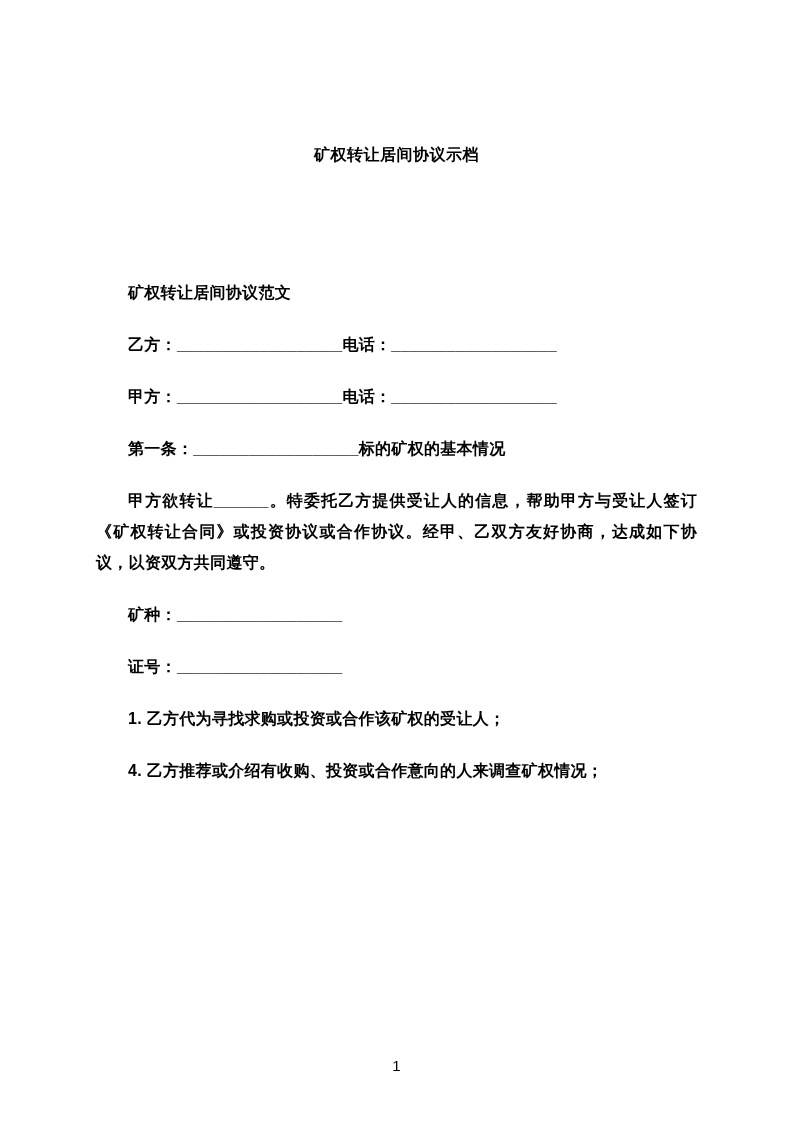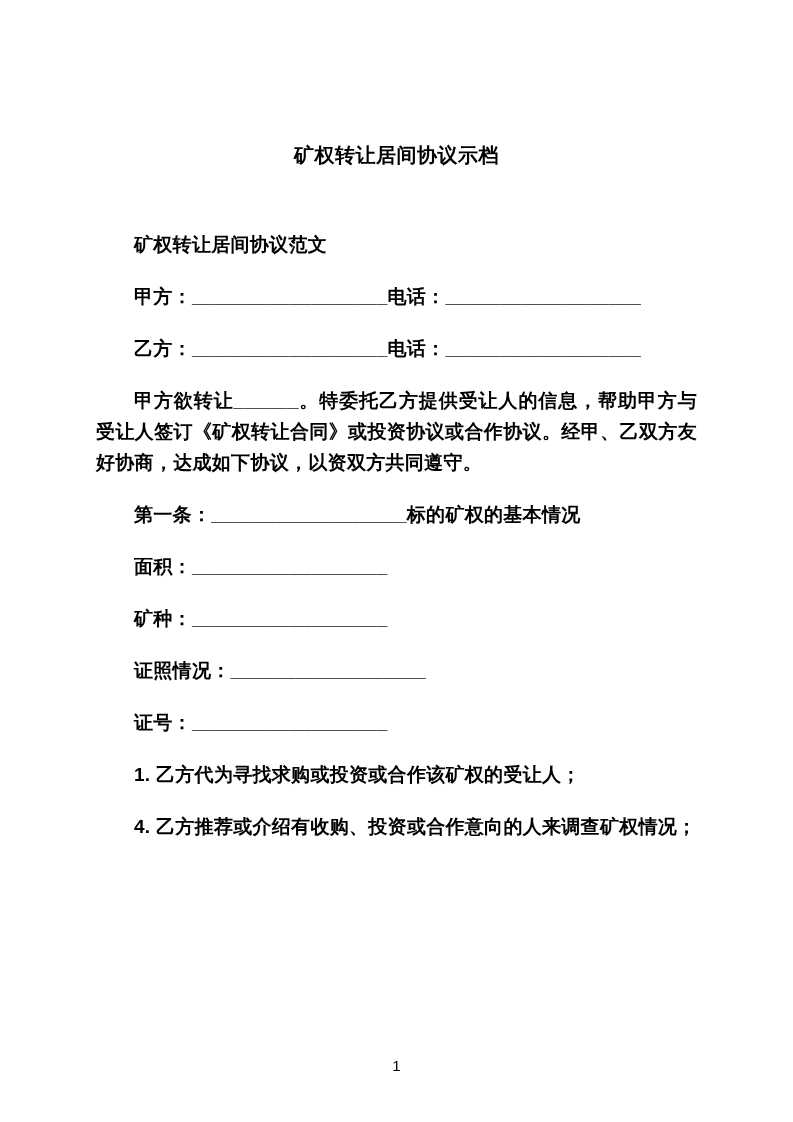--- a/index.html
+++ b/index.html
@@ -18,30 +18,30 @@
     position: relative;
     width: 793px;
     height: 1122px;
     background: #ffffff;
     overflow: hidden;
   }
   .content {
     padding: 141px 96px 0 96px;
   }
   .doc-title {
-    margin: 0 0 60px 0;
+    margin: 0 0 108px 0;
     text-align: center;
-    font-size: 20px;
+    font-size: 16px;
     line-height: 28px;
     font-weight: bold;
     letter-spacing: 0.5px;
   }
   .para {
     margin: 0 0 21px 0;
-    font-size: 19px;
+    font-size: 16px;
     line-height: 31px;
     font-weight: bold;
     text-indent: 2em;
     text-align: justify;
     word-break: break-all;
     letter-spacing: 0.3px;
   }
   .page-number {
     position: absolute;
     left: 0;
@@ -53,26 +53,24 @@
   }
 </style>
 </head>
 <body>
 
 <div class="page">
   <div class="content">
     <h1 class="doc-title">矿权转让居间协议示档</h1>
 
     <p class="para">矿权转让居间协议范文</p>
+    <p class="para">乙方：__________________电话：__________________</p>
     <p class="para">甲方：__________________电话：__________________</p>
-    <p class="para">乙方：__________________电话：__________________</p>
+    <p class="para">第一条：__________________标的矿权的基本情况</p>
     <p class="para">甲方欲转让______。特委托乙方提供受让人的信息，帮助甲方与受让人签订《矿权转让合同》或投资协议或合作协议。经甲、乙双方友好协商，达成如下协议，以资双方共同遵守。</p>
-    <p class="para">第一条：__________________标的矿权的基本情况</p>
-    <p class="para">面积：__________________</p>
     <p class="para">矿种：__________________</p>
-    <p class="para">证照情况：__________________</p>
     <p class="para">证号：__________________</p>
     <p class="para">1. 乙方代为寻找求购或投资或合作该矿权的受让人；</p>
     <p class="para">4. 乙方推荐或介绍有收购、投资或合作意向的人来调查矿权情况；</p>
   </div>
 
   <div class="page-number">1</div>
 </div>
 
 </body></html>

